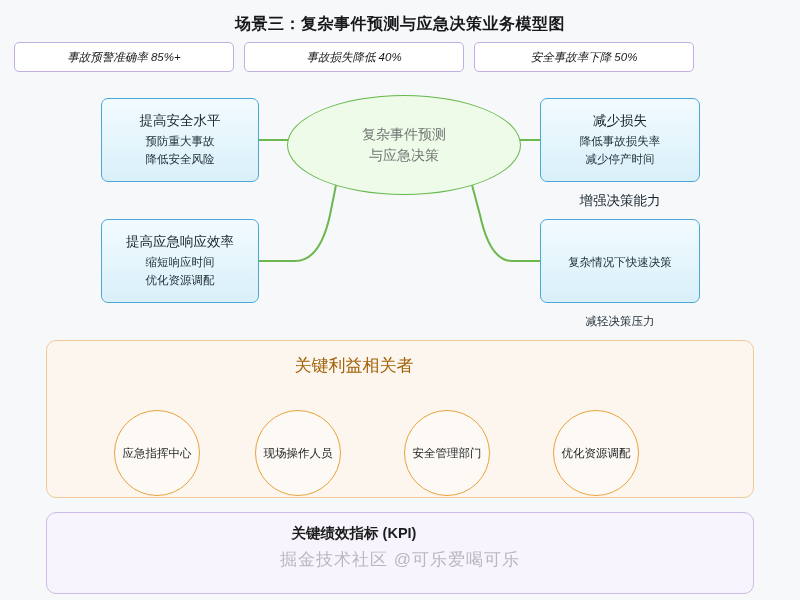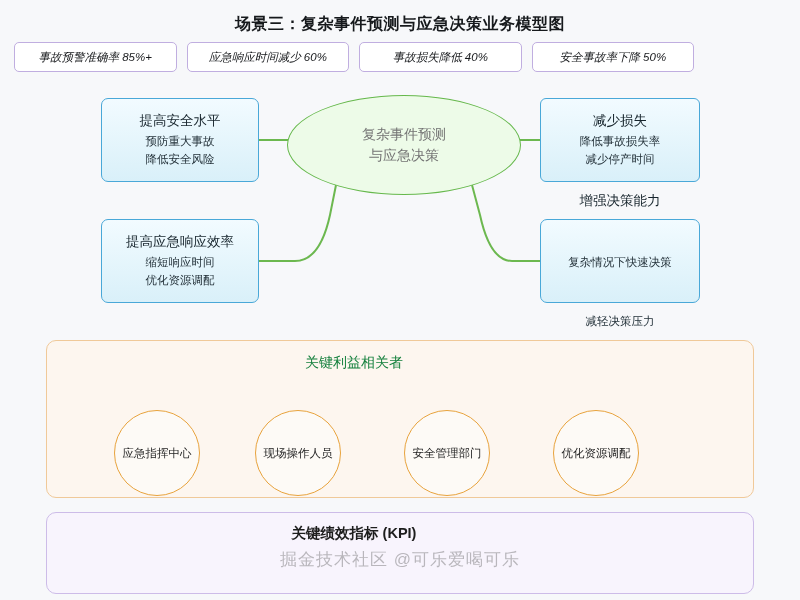--- a/index.html
+++ b/index.html
@@ -73,43 +73,43 @@
   .benefit .head {
     font-size: 13.5px;
     margin-bottom: 3px;
   }
   .benefit .sub {
     font-size: 11.5px;
     line-height: 1.55;
     color: #24323a;
   }
   #benefit-0 { left: 101px; top: 98px;  width: 158px; height: 84px; }
-  #benefit-1 { left: 540px; top: 98px;  width: 160px; height: 84px; border-radius: 6px; }
+  #benefit-1 { left: 540px; top: 98px;  width: 160px; height: 84px; }
   #benefit-2 { left: 101px; top: 219px; width: 158px; height: 84px; }
   #benefit-3 { left: 540px; top: 219px; width: 160px; height: 84px; gap: 41px; }
 
   
   .stake-panel {
     position: absolute;
     left: 46px;
     top: 340px;
     width: 708px;
     height: 158px;
     border: 1.3px solid #f0c999;
     border-radius: 10px;
     background: #fdf6ef;
     box-sizing: border-box;
   }
   .stake-title {
     position: absolute;
     left: 0; top: 14px;
     width: 708px;
     text-align: center;
-    font-size: 14px;
-    color: #15803d;
+    font-size: 17px;
+    color: #a16207;
   }
   .stake-circle {
     position: absolute;
     width: 86px;
     height: 86px;
     border-radius: 50%;
     border: 1.4px solid #e8a33d;
     background: #fdfaf6;
     display: flex;
     align-items: center;
@@ -241,20 +241,19 @@
     <span>安全管理部门</span>
   </div>
   <div class="stake-circle" id="stake-3">
     <span>优化资源调配</span>
   </div>
 
   <div class="kpi-panel"></div>
   <div class="kpi-title" style="top:524px">关键绩效指标 (KPI)</div>
   <div class="kpi-row">
     <div class="kpi-chip">事故预警准确率 85%+</div>
-    <div class="kpi-chip">应急响应时间减少 60%</div>
     <div class="kpi-chip">事故损失降低 40%</div>
     <div class="kpi-chip">安全事故率下降 50%</div>
   </div>
 
   <div class="watermark">掘金技术社区 @可乐爱喝可乐</div>
 
 </div>
 
 </body></html>

